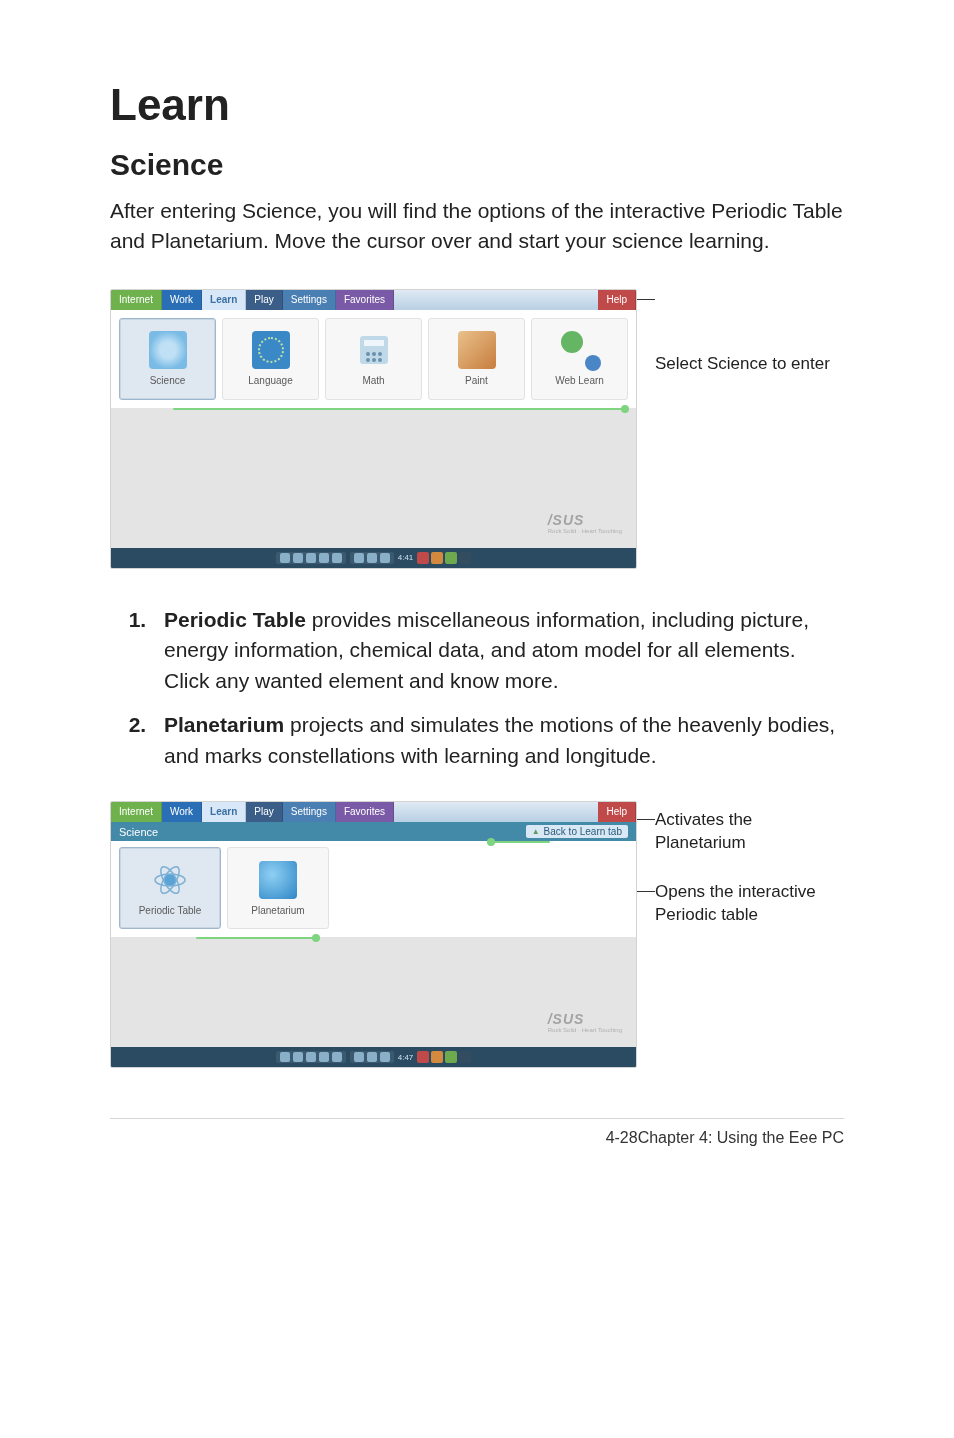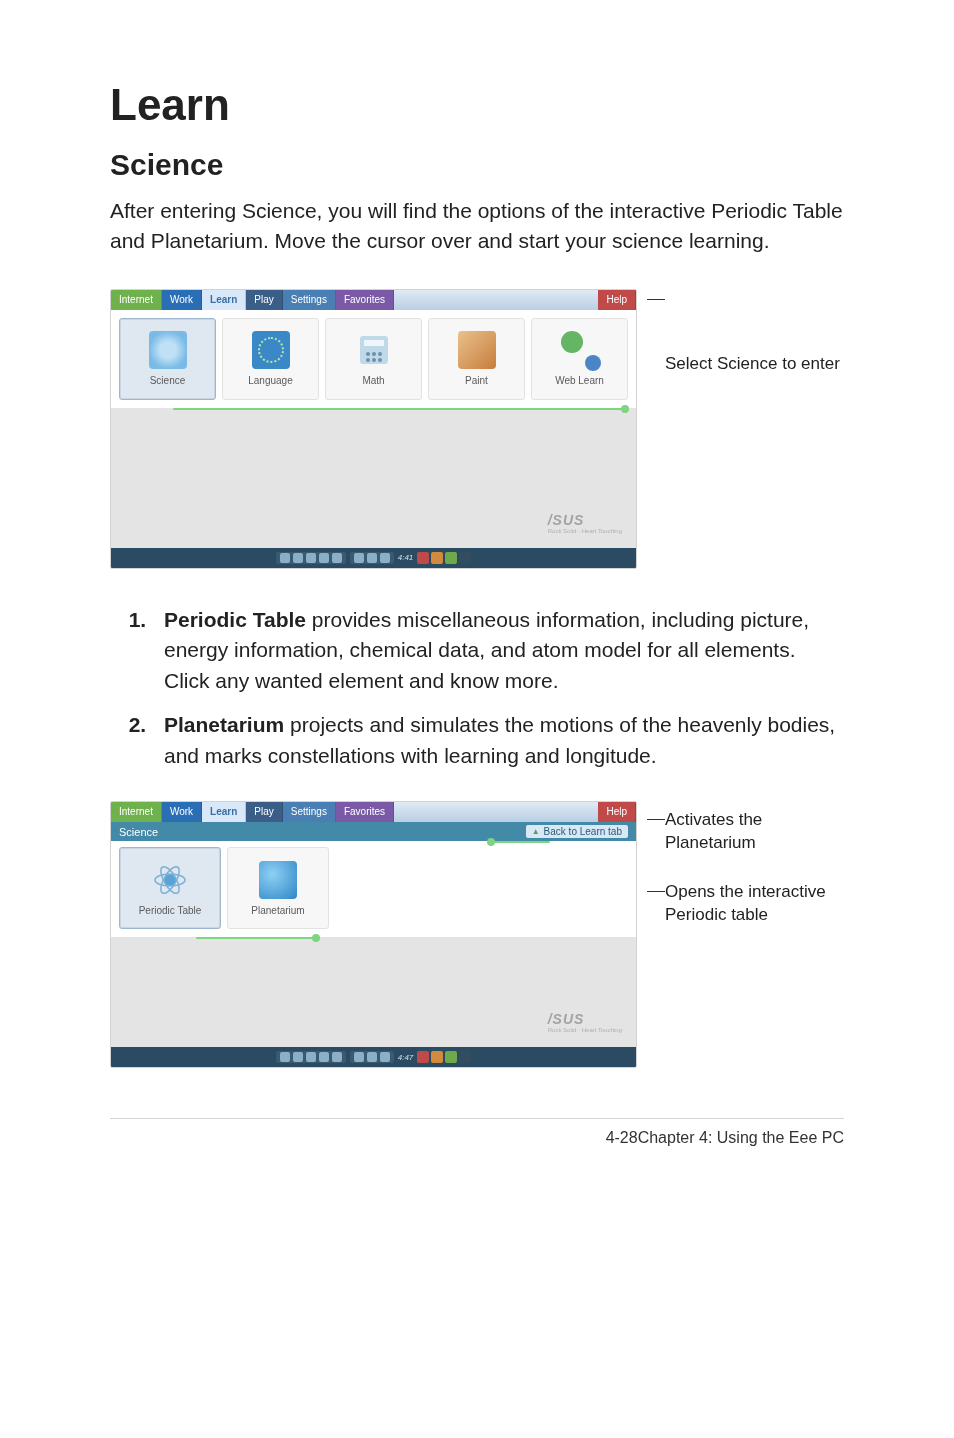--- a/index.html
+++ b/index.html
@@ -25,21 +25,21 @@
     font-weight: 700;
   }
   .intro {
     font-size: 21px;
     line-height: 1.45;
     margin: 0 0 32px 0;
   }
   .figure-row {
     display: flex;
     align-items: flex-start;
-    gap: 28px;
+    gap: 18px;
     margin-bottom: 36px;
   }
   .shot-box {
     width: 525px;
     flex: 0 0 auto;
     border: 1px solid #d3d3d3;
     border-radius: 2px;
     overflow: hidden;
     background: #f3f3f3;
   }
@@ -174,21 +174,21 @@
     display:flex;
     align-items:center;
     padding:0 6px;
     gap:4px;
     font-size:8px;
     color:#cfe3f2;
     justify-content:center;
   }
   .taskbar .seg{display:flex;gap:3px;align-items:center;background:rgba(255,255,255,0.08);border-radius:2px;padding:1px 4px;}
   .tb-ico{width:10px;height:10px;background:#8ab0c9;border-radius:2px;}
-  .clock{color:#cfe3f2;font-style:italic;}
+  .clock{color:#cfe3f2;}
   .tb-right{display:flex;gap:2px;}
   .tb-right span{width:12px;height:12px;border-radius:2px;}
   .btn-red{background:#c04a4a;}
   .btn-org{background:#d48a3e;}
   .btn-grn{background:#6fa94d;}
   .btn-gry{background:#344c60;}
 
   .side-cap {
     font-size: 17px;
     line-height: 1.35;

